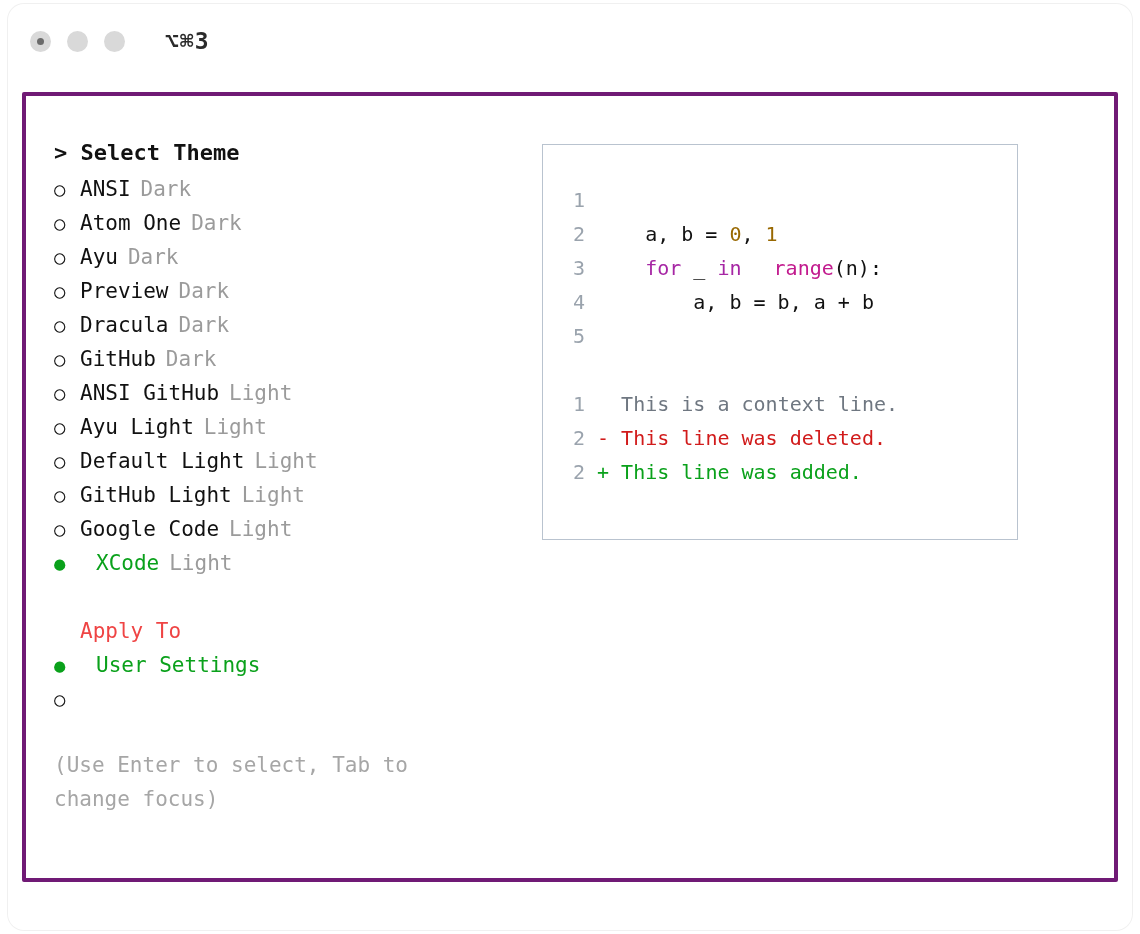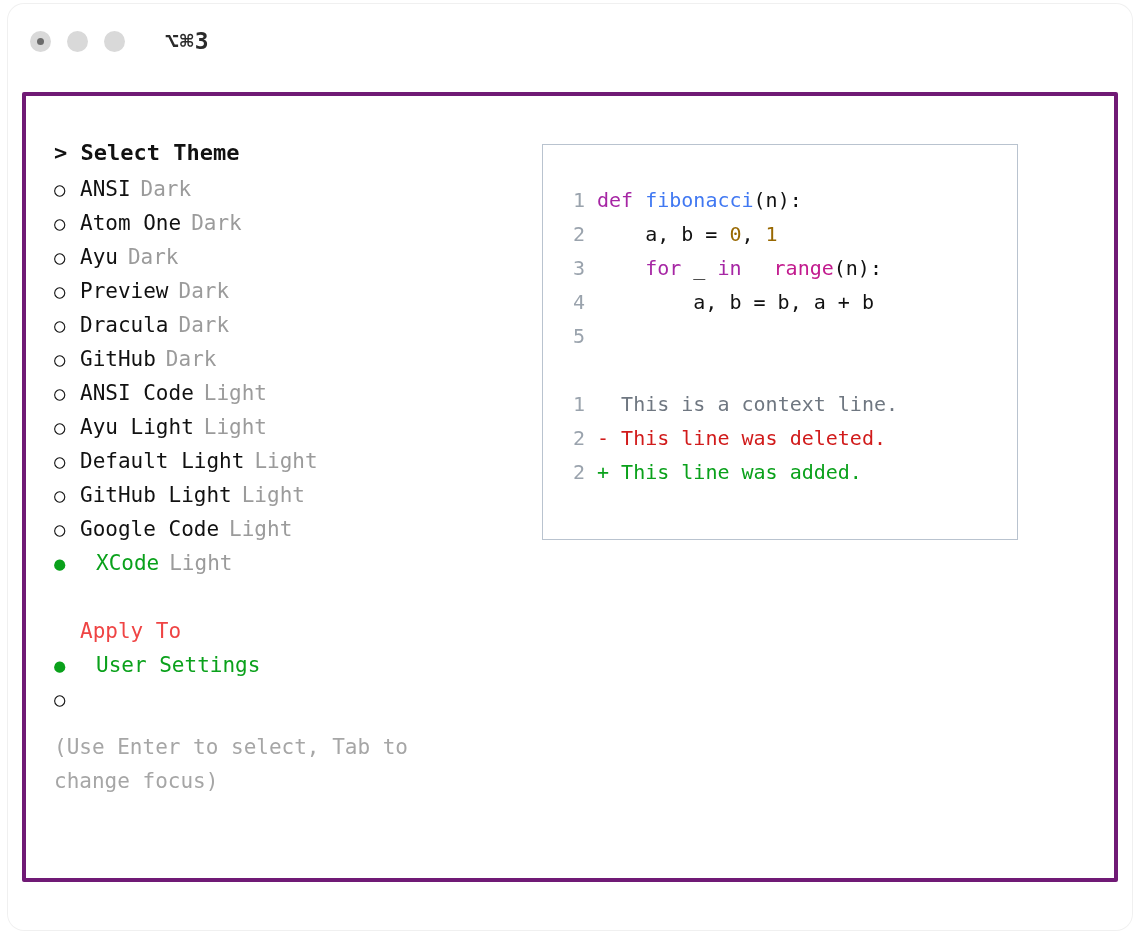--- a/index.html
+++ b/index.html
@@ -129,21 +129,21 @@
     height: 34px;
   }
   .apply-head {
     font-family: "DejaVu Sans Mono", monospace;
     font-size: 21px;
     line-height: 34px;
     color: #ef4444;
     padding-left: 26px;
   }
   .hint {
-    margin-top: 14px;
+    margin-top: 32px;
     font-family: "DejaVu Sans Mono", monospace;
     font-size: 21px;
     line-height: 34px;
     color: #a6a6a6;
     max-width: 410px;
   }
   .preview-title {
     font-family: "DejaVu Sans Mono", monospace;
     font-size: 21px;
     line-height: 34px;
@@ -205,21 +205,21 @@
       <div class="left-col">
         <div class="heading">&gt; Select Theme</div>
 
         <div class="list" id="theme-list">
             <div class="row"><span class="bullet">○</span><span class="label">ANSI</span><span class="variant">Dark</span></div>
             <div class="row"><span class="bullet">○</span><span class="label">Atom One</span><span class="variant">Dark</span></div>
             <div class="row"><span class="bullet">○</span><span class="label">Ayu</span><span class="variant">Dark</span></div>
             <div class="row"><span class="bullet">○</span><span class="label">Preview</span><span class="variant">Dark</span></div>
             <div class="row"><span class="bullet">○</span><span class="label">Dracula</span><span class="variant">Dark</span></div>
             <div class="row"><span class="bullet">○</span><span class="label">GitHub</span><span class="variant">Dark</span></div>
-            <div class="row"><span class="bullet">○</span><span class="label">ANSI Code</span><span class="variant">Light</span></div>
+            <div class="row"><span class="bullet">○</span><span class="label">ANSI GitHub</span><span class="variant">Light</span></div>
             <div class="row"><span class="bullet">○</span><span class="label">Ayu Light</span><span class="variant">Light</span></div>
             <div class="row"><span class="bullet">○</span><span class="label">Default Light</span><span class="variant">Light</span></div>
             <div class="row"><span class="bullet">○</span><span class="label">GitHub Light</span><span class="variant">Light</span></div>
             <div class="row"><span class="bullet">○</span><span class="label">Google Code</span><span class="variant">Light</span></div>
             <div class="row selected"><span class="bullet selected">●</span><span class="label">XCode</span><span class="variant">Light</span></div>
           </div>
 
         <div class="section-gap"></div>
 
         <div class="apply-head">Apply To</div>
@@ -227,21 +227,21 @@
             <div class="row selected"><span class="bullet selected">●</span><span class="label">User Settings</span></div>
             <div class="row"><span class="bullet">○</span></div>
           </div>
 
         <div class="hint">(Use Enter to select, Tab to change focus)</div>
       </div>
 
       <div class="right-col">
         <div class="preview-box">
           <div id="code-block">
-              <div class="code-line"><span class="ln">1</span><span class="code-text"><span class="kw">def </span><span class="fn">fibonacci</span><span class="plain">(n):</span></span></div>
+              <div class="code-line"><span class="ln">1</span></div>
               <div class="code-line"><span class="ln">2</span><span class="code-text"><span class="plain">    a, b = </span><span class="num">0</span><span class="plain">, </span><span class="num">1</span></span></div>
               <div class="code-line"><span class="ln">3</span><span class="code-text"><span class="plain">    </span><span class="kw">for</span><span class="plain"> _ </span><span class="kw">in</span><span class="plain"> </span><span class="builtin">range</span><span class="plain">(n):</span></span></div>
               <div class="code-line"><span class="ln">4</span><span class="code-text"><span class="plain">        a, b = b, a + b</span></span></div>
               <div class="code-line"><span class="ln">5</span></div>
             </div>
           <div class="blank-line"></div>
           <div id="diff-block">
               <div class="code-line"><span class="ln">1</span><span class="diff-ctx">  </span><span class="diff-ctx">This is a context line.</span></div>
               <div class="code-line"><span class="ln">2</span><span class="diff-del">- </span><span class="diff-del">This line was deleted.</span></div>
               <div class="code-line"><span class="ln">2</span><span class="diff-add">+ </span><span class="diff-add">This line was added.</span></div>

